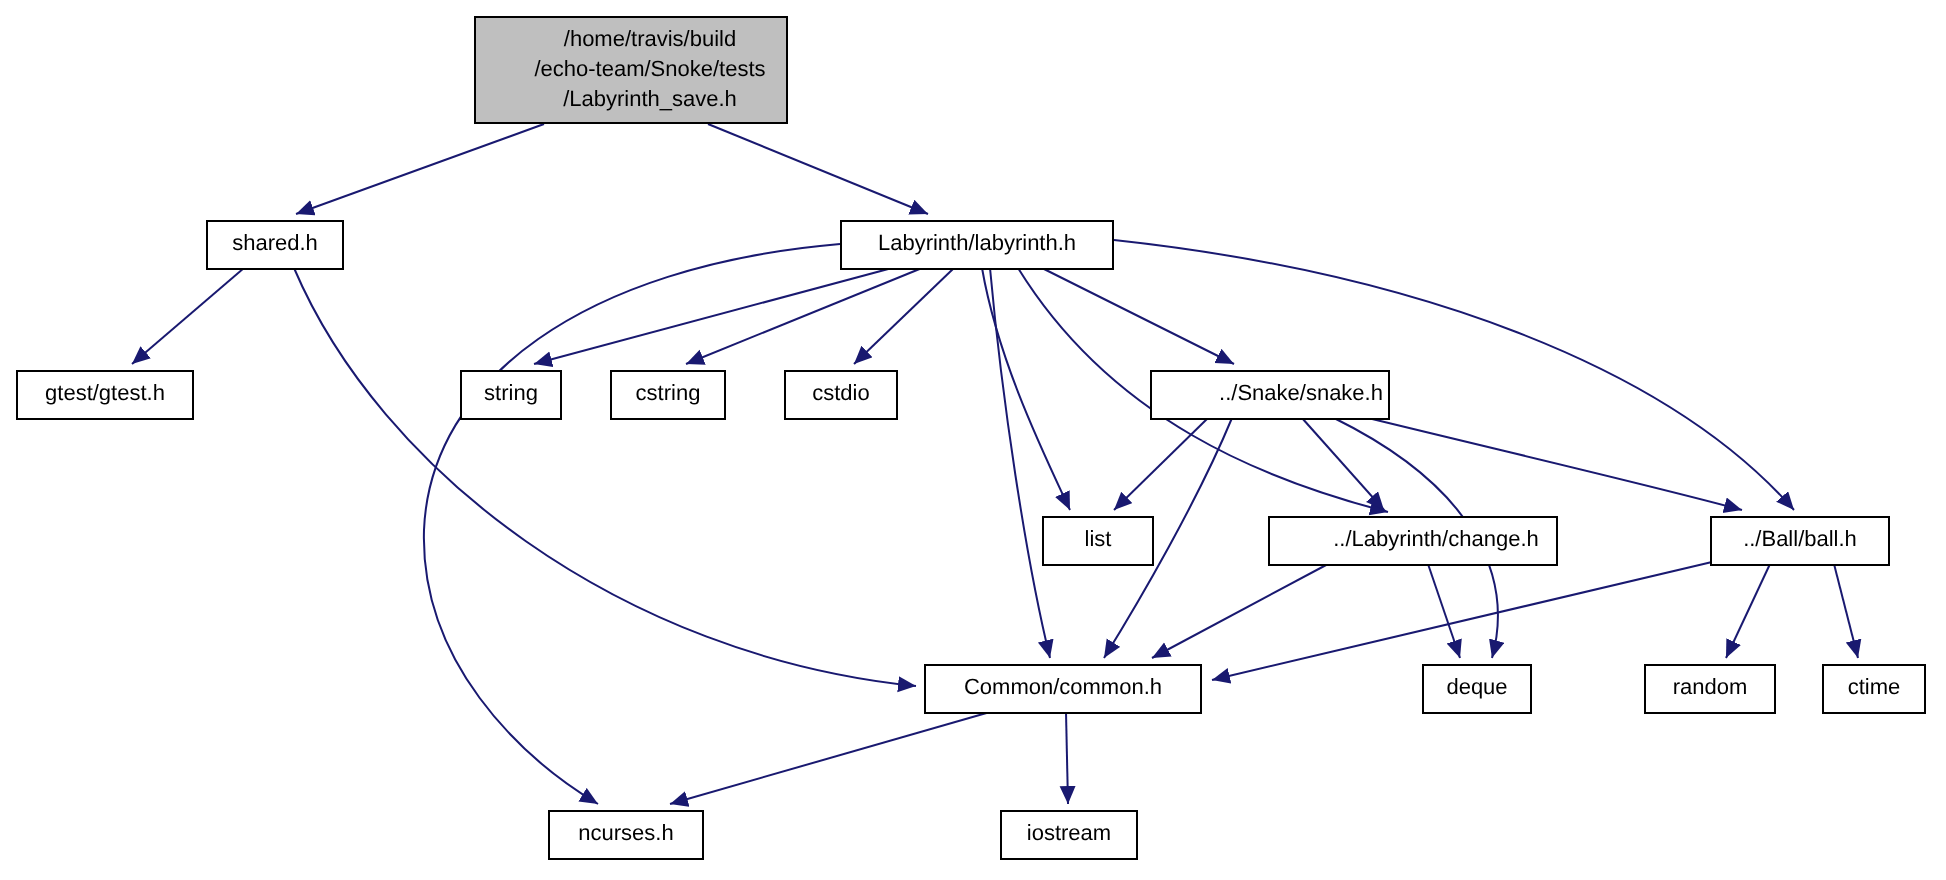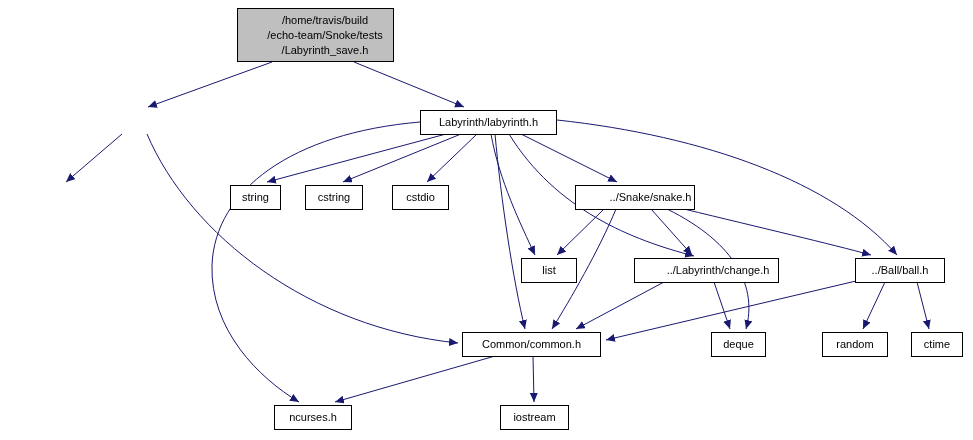--- a/index.html
+++ b/index.html
@@ -74,22 +74,24 @@
       <path marker-end="url(#arrow)" d="M 533 356 L 534 402"></path>
     </g>
   </svg>
 
   <div class="node root" style="left:237px;top:8px;width:157px;">
     <span>/home/travis/build</span>
     <span>/echo-team/Snoke/tests</span>
     <span>/Labyrinth_save.h</span>
   </div>
 
+  <div class="node" style="left:103px;top:110px;width:69px;">shared.h</div>
   <div class="node" style="left:420px;top:110px;width:137px;">Labyrinth/labyrinth.h</div>
 
+  <div class="node" style="left:8px;top:185px;width:89px;">gtest/gtest.h</div>
   <div class="node" style="left:230px;top:185px;width:51px;">string</div>
   <div class="node" style="left:305px;top:185px;width:58px;">cstring</div>
   <div class="node" style="left:392px;top:185px;width:57px;">cstdio</div>
   <div class="node" style="left:575px;top:185px;width:120px;padding-left:36px;">../Snake/snake.h</div>
 
   <div class="node" style="left:521px;top:258px;width:56px;">list</div>
   <div class="node" style="left:634px;top:258px;width:145px;padding-left:28px;">../Labyrinth/change.h</div>
   <div class="node" style="left:855px;top:258px;width:90px;">../Ball/ball.h</div>
 
   <div class="node" style="left:462px;top:332px;width:139px;">Common/common.h</div>

